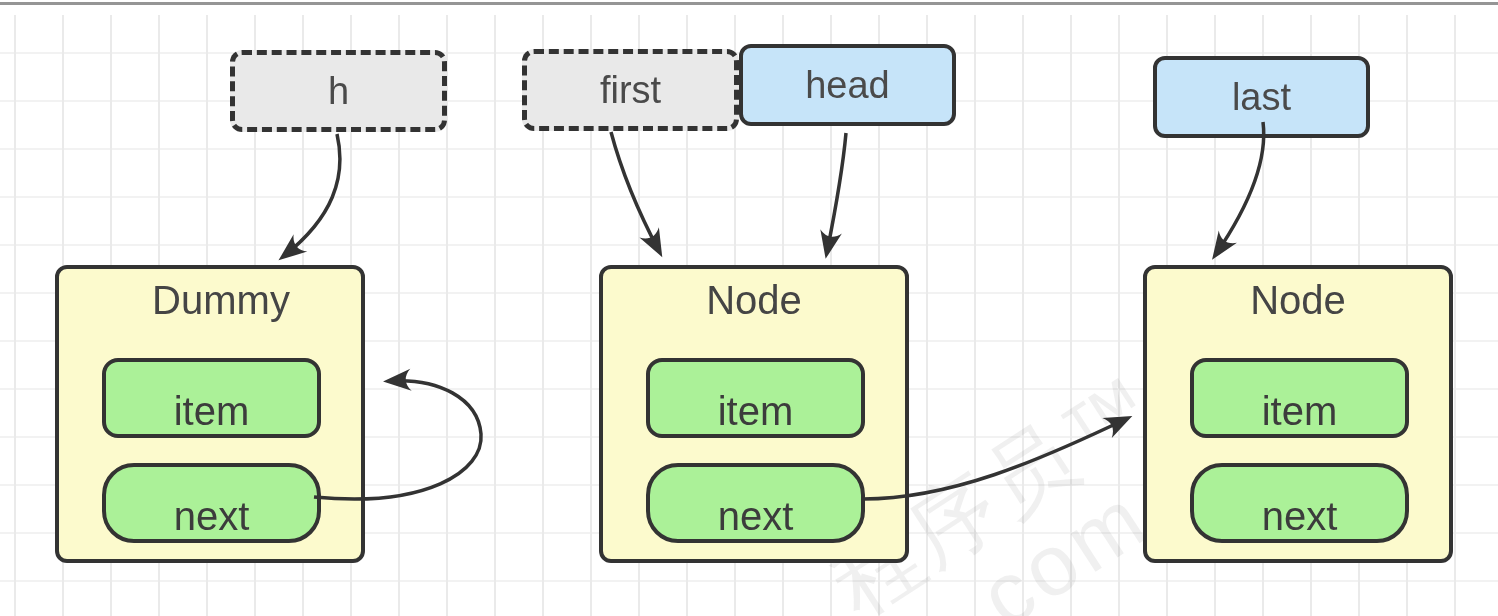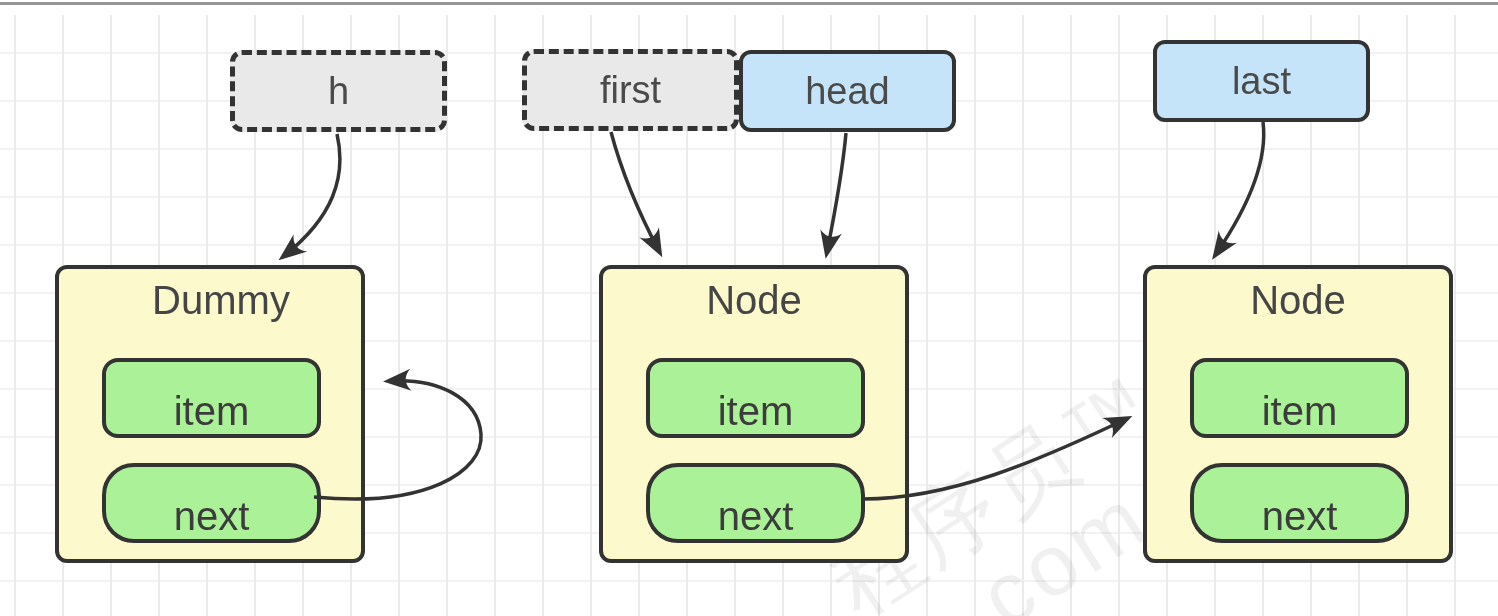--- a/index.html
+++ b/index.html
@@ -25,22 +25,22 @@
   #wm2{left:830px;top:650px;}
   .ptr{
     position:absolute;width:217px;height:82px;box-sizing:border-box;
     border-radius:12px;display:flex;align-items:center;justify-content:center;
     font-size:38px;color:#4a4a4a;z-index:3;
   }
   .ptr.dashed{border:5px dashed #333;background:#e9e9e9;}
   .ptr.blue{border:4px solid #333;background:#c6e4f9;}
   #ptr-h{left:230px;top:50px;}
   #ptr-first{left:498px;top:49px;margin-left:24px;}
-  #ptr-head{left:739px;top:50px;}
-  #ptr-last{left:1153px;top:40px;text-align:center;}
+  #ptr-head{left:739px;top:44px;}
+  #ptr-last{left:1153px;top:56px;text-align:center;}
   .node{
     position:absolute;width:310px;height:298px;box-sizing:border-box;
     background:#fcfacd;border:4px solid #333;border-radius:12px;z-index:3;
   }
   #node-dummy{left:55px;top:265px;padding-left:22px;}
   #node-mid{left:599px;top:265px;}
   #node-right{left:1143px;top:265px;}
   .node-title{text-align:center;margin-top:9px;font-size:40px;color:#454545;}
   .field{
     position:absolute;left:43px;width:219px;height:80px;box-sizing:border-box;

